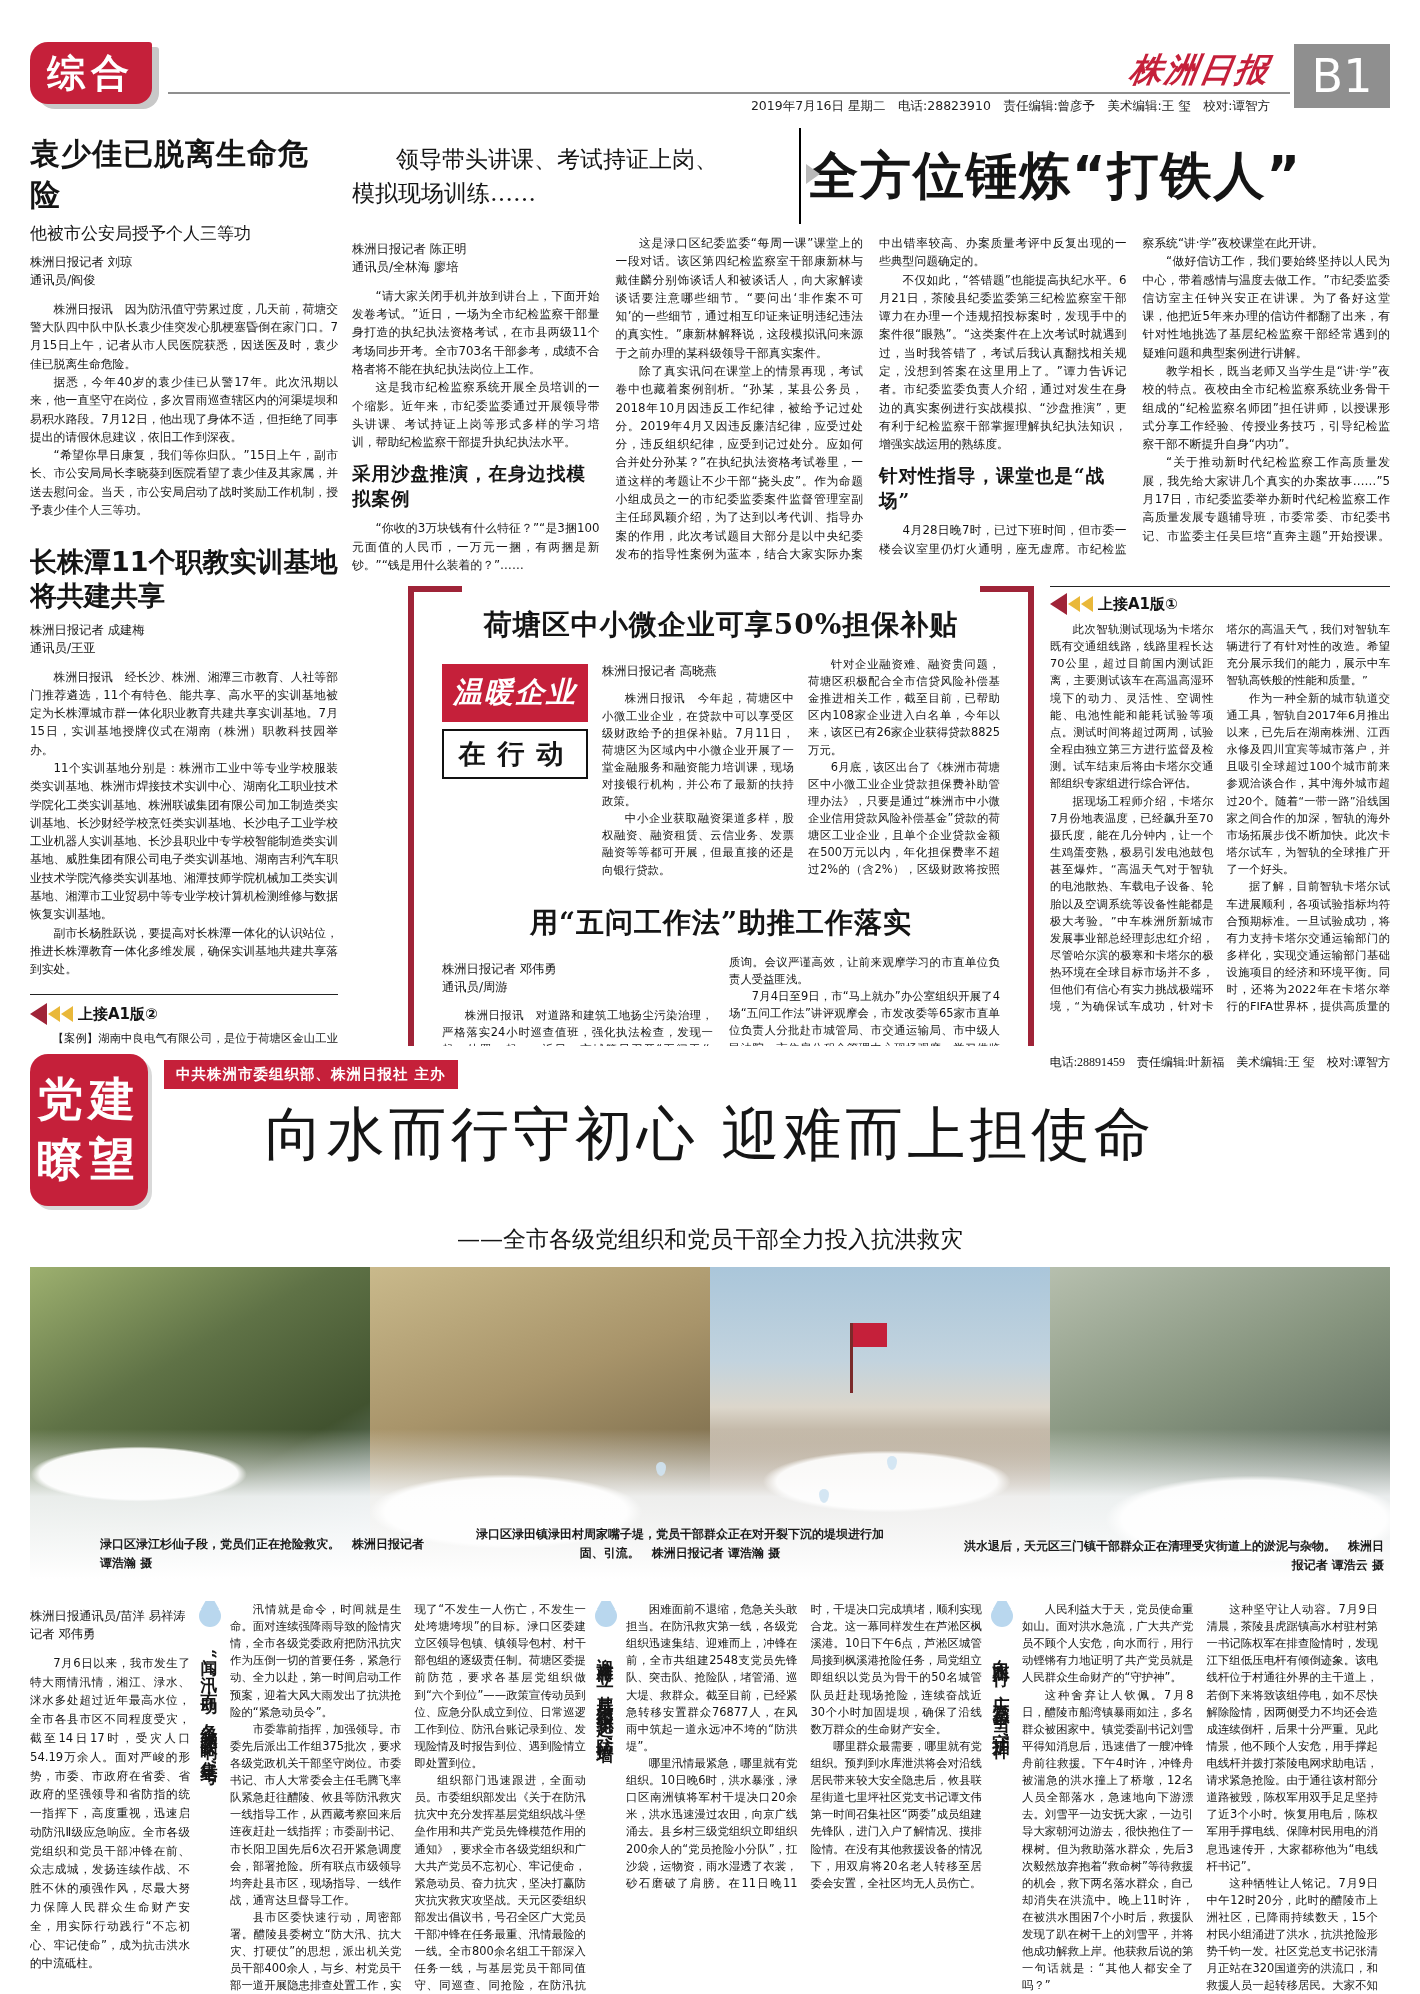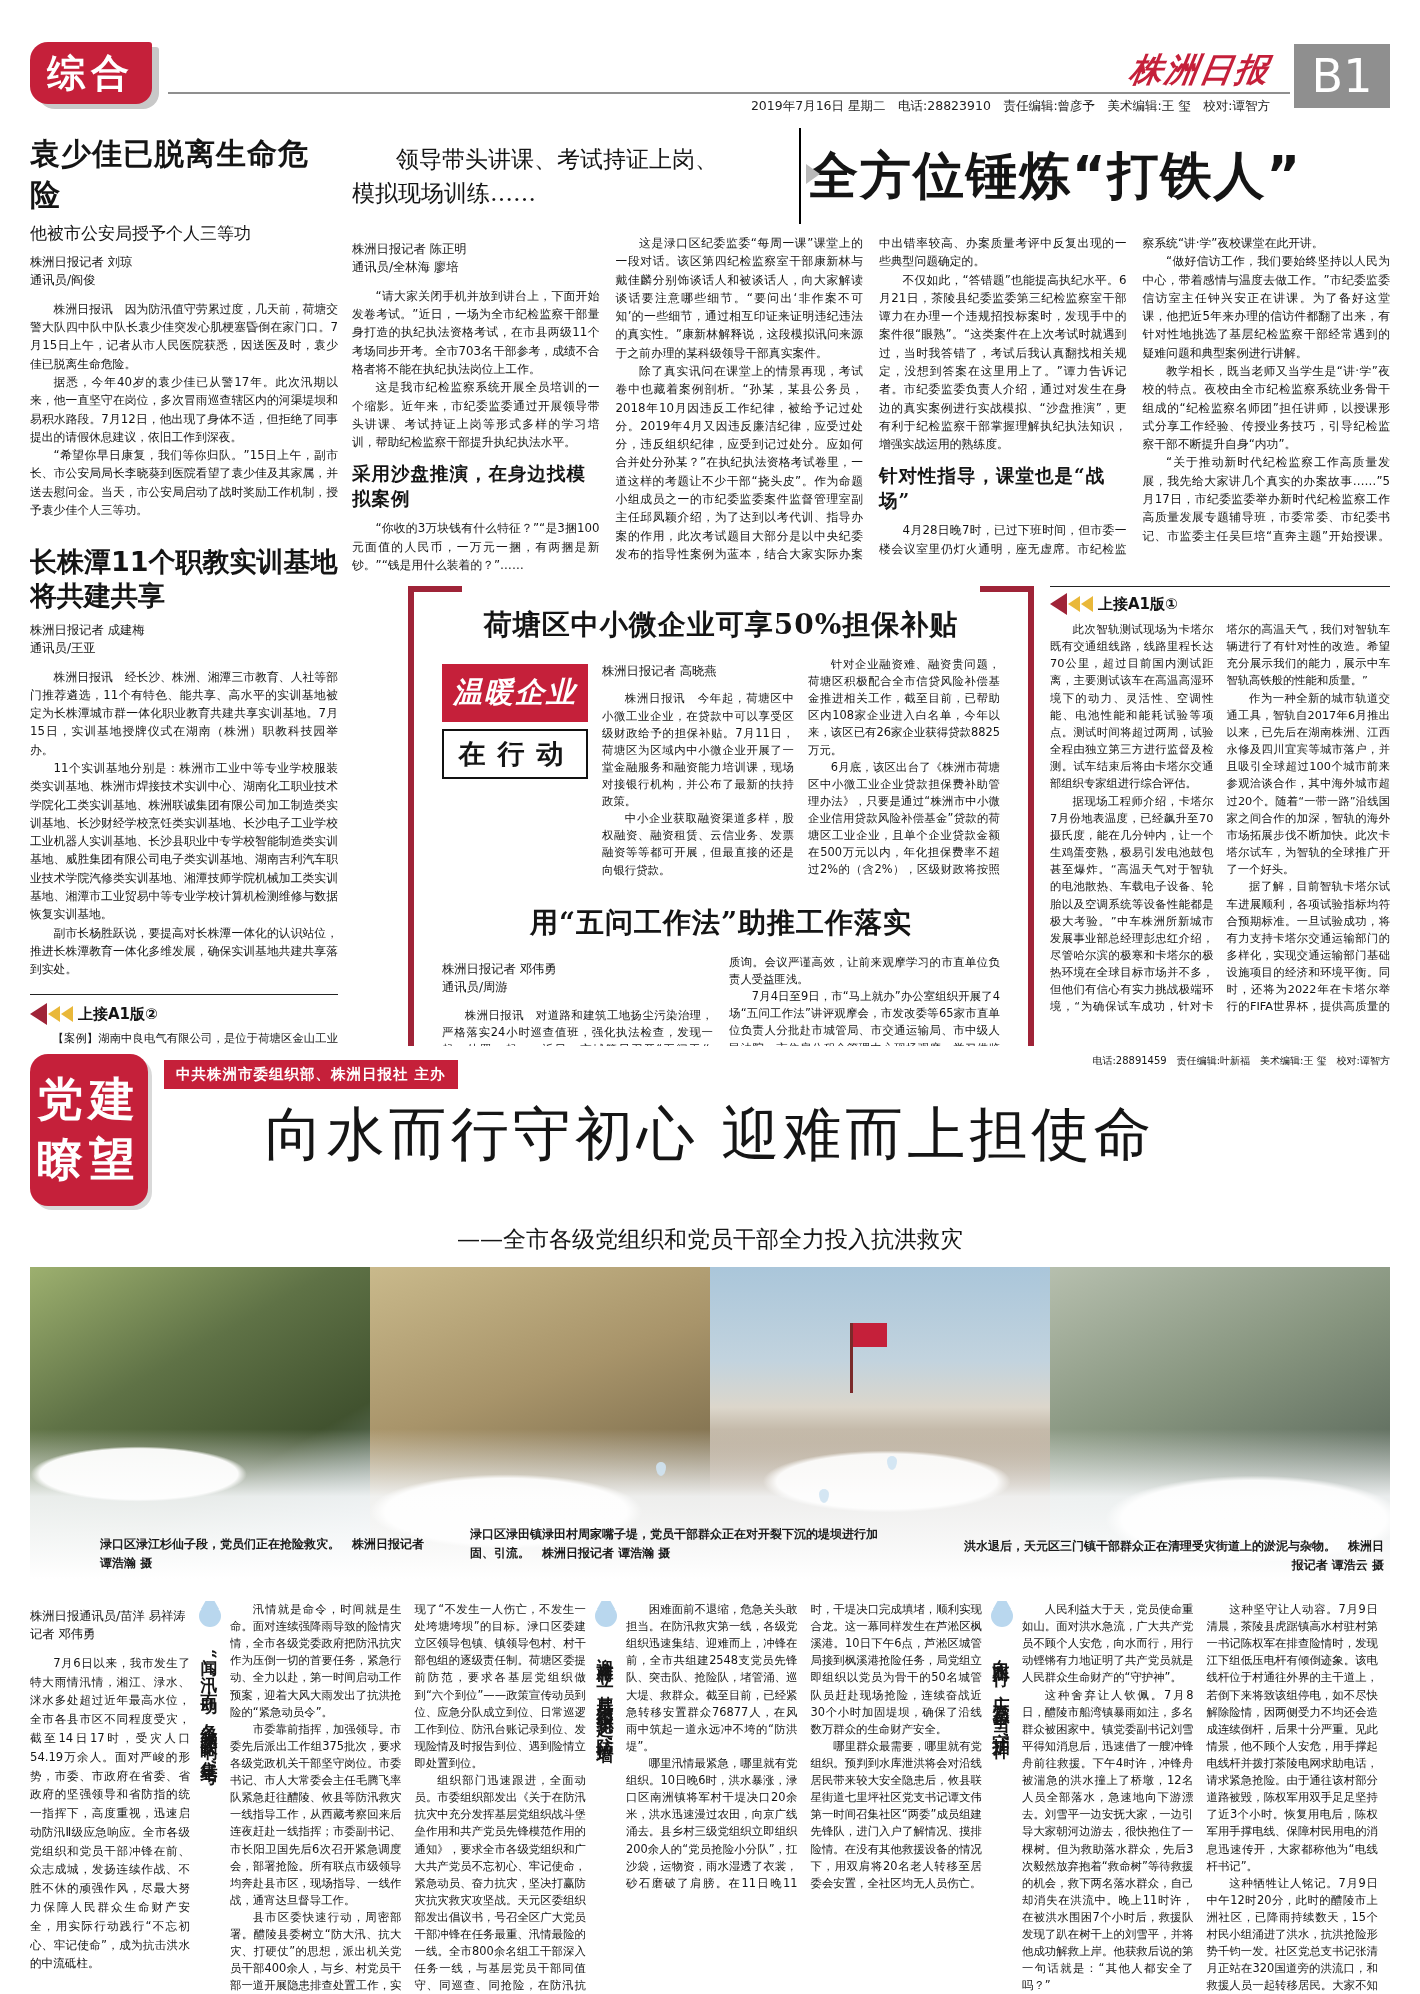--- a/index.html
+++ b/index.html
@@ -82,21 +82,21 @@
 
   
   .party { position:relative; margin-top:6px; }
   .party-head { position:relative; height:158px; }
   .party-badge { position:absolute; left:0; top:2px; width:118px; height:152px; background:#c5203a;
     border-radius:18px; color:#fff; display:flex; flex-direction:column; align-items:center;
     justify-content:center; box-shadow:4px 4px 0 #d9d9d9; }
   .party-badge span { font-size:46px; font-weight:900; letter-spacing:6px; line-height:1.3; }
   .party-sponsor { position:absolute; left:134px; top:8px; background:#c5203a; color:#fff;
     font-size:14.5px; font-weight:bold; padding:5px 12px; letter-spacing:1px; }
-  .party-credits { position:absolute; right:0; top:2px; font-size:10px; }
+  .party-credits { position:absolute; right:0; top:2px; font-size:12px;font-family:Liberation Serif, serif; }
   .party-headline { text-align:center; font-family:"DejaVu Serif", serif; font-size:58px;
     font-weight:400; letter-spacing:4px; padding-top:44px; white-space:nowrap; }
   .party-deck { text-align:center; font-family:"DejaVu Serif", serif; font-size:23px; margin:14px 0 12px; }
 
   .photo-band { position:relative; height:312px; display:flex; overflow:hidden; }
   .photo { flex:1; position:relative; }
   .photo-1 { background:linear-gradient(150deg,#9db06f 0%,#5f7246 35%,#41522f 65%,#8fa3b2 100%); }
   .photo-2 { background:linear-gradient(160deg,#c9b98b 0%,#a8946a 40%,#7b6c4c 75%,#5c5038 100%); }
   .photo-3 { background:linear-gradient(180deg,#aac6da 0%,#c2d3de 30%,#93826053 45%,#8a7355 70%,#6e5a41 100%); }
   .photo-4 { background:linear-gradient(155deg,#b6bfae 0%,#87957f 40%,#5d6b5d 75%,#474f43 100%); }
@@ -106,21 +106,21 @@
     background:
       radial-gradient(ellipse 180px 46px at 8% 30%, rgba(255,255,255,.95) 55%, transparent 60%),
       radial-gradient(ellipse 220px 60px at 35% 55%, rgba(255,255,255,.92) 55%, transparent 62%),
       radial-gradient(ellipse 200px 50px at 63% 35%, rgba(255,255,255,.9) 55%, transparent 62%),
       radial-gradient(ellipse 240px 70px at 90% 60%, rgba(255,255,255,.92) 55%, transparent 62%),
       linear-gradient(180deg, rgba(255,255,255,0) 0%, rgba(250,252,254,.9) 45%, #ffffff 100%); }
   .droplet { position:absolute; width:10px; height:14px; background:#cfe3f2; border-radius:50% 50% 50% 50%/35% 35% 65% 65%; opacity:.9; }
   .caption { position:absolute; font-size:12px; font-weight:bold; line-height:1.6; color:#1a1a1a;
     font-family:"DejaVu Serif", serif; }
   .cap-1 { left:70px; bottom:6px; width:330px; }
-  .cap-2 { left:440px; bottom:16px; width:420px; text-align:left; }
+  .cap-2 { left:440px; bottom:16px; width:420px; text-align:center; }
   .cap-3 { right:6px; bottom:4px; width:420px; text-align:right; }
 
   .party-cols { display:flex; margin-top:22px; height:408px; overflow:hidden; }
   .pcol-intro { width:160px; flex:none; }
   .pcol-intro p.para { font-size:11.6px; line-height:1.62; }
   .pcol-group { width:356px; flex:none; column-count:2; column-gap:13px; overflow:hidden; }
   .pcol-group p.para { font-size:11.4px; line-height:1.5; }
   .vsub { width:36px; flex:none; margin:0 2px; display:flex; flex-direction:column; align-items:center; }
   .drop-icon { position:relative; width:22px; height:22px; background:#b9d7ee; border-radius:50%; margin-top:4px; }
   .drop-icon::before { content:''; position:absolute; left:50%; top:-12px; transform:translateX(-50%);

